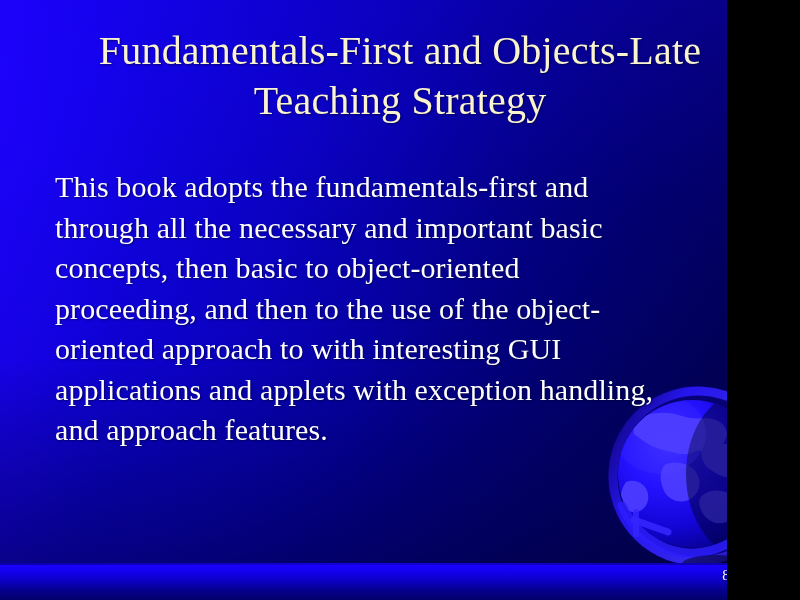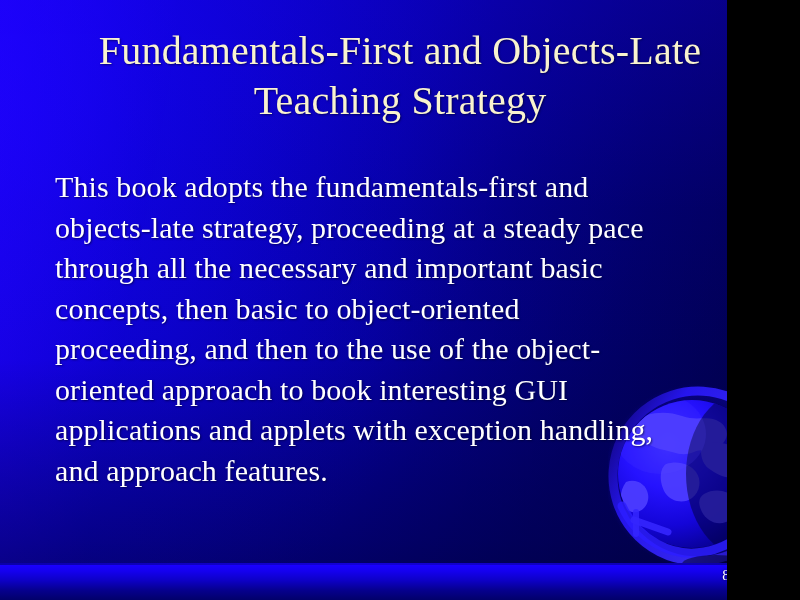--- a/index.html
+++ b/index.html
@@ -209,25 +209,24 @@
     </svg>
   </div>
 
   <div id="title-block">
     <div class="title-line">Fundamentals-First and Objects-Late</div>
     <div class="title-line">Teaching Strategy</div>
   </div>
 
   <div id="body-block">
     <div class="body-line">This book adopts the fundamentals-first and</div>
-    <div class="body-line">objects-late strategy, proceeding at a steady pace</div>
     <div class="body-line">through all the necessary and important basic</div>
     <div class="body-line">concepts, then basic to object-oriented</div>
     <div class="body-line">proceeding, and then to the use of the object-</div>
-    <div class="body-line">oriented approach to book interesting GUI</div>
+    <div class="body-line">oriented approach to with interesting GUI</div>
     <div class="body-line">applications and applets with exception handling,</div>
     <div class="body-line">and approach features.</div>
   </div>
 
   <div id="bottom-band-hairline"></div>
   <div id="bottom-band"></div>
 
   <div id="page-number">8</div>
 
 </div>

